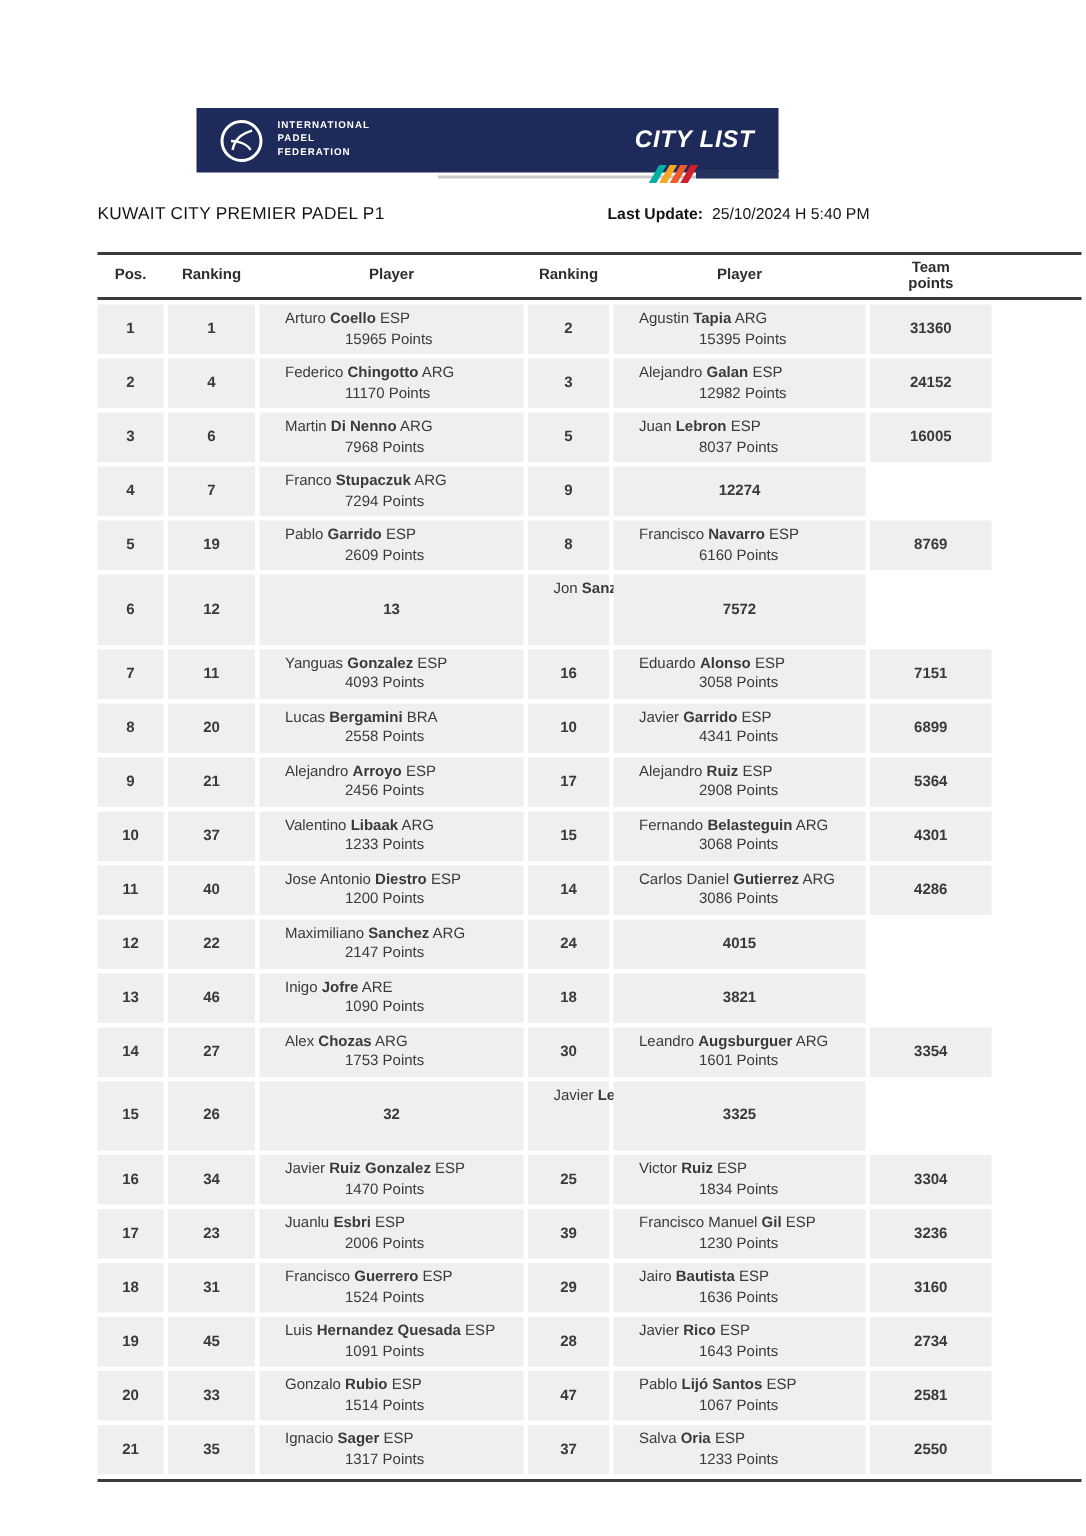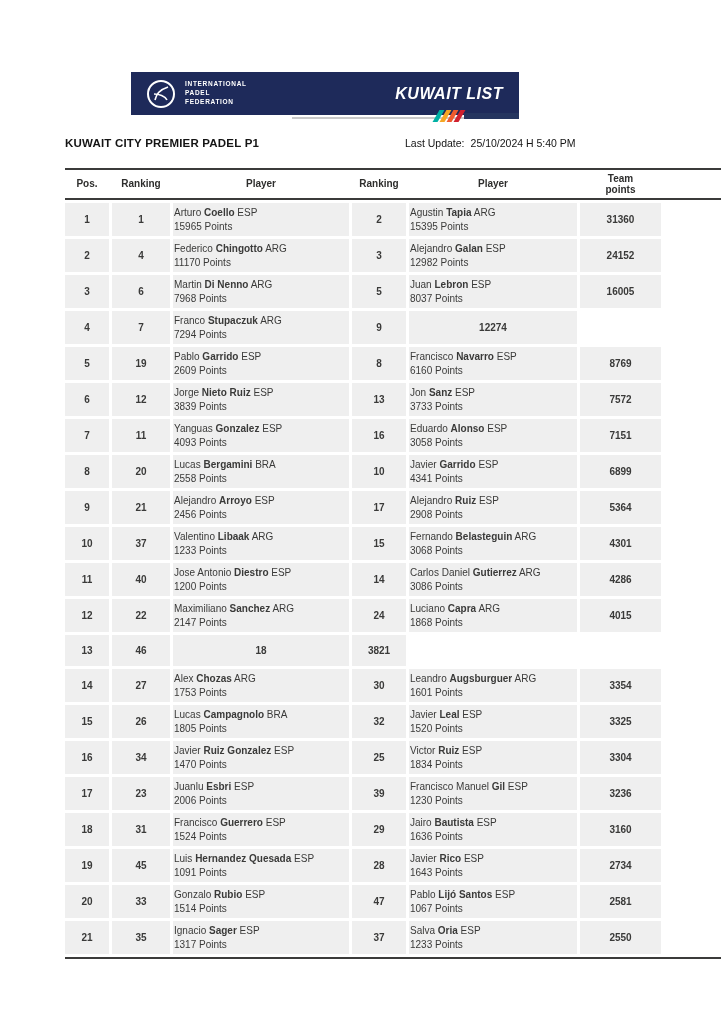--- a/index.html
+++ b/index.html
@@ -30,24 +30,24 @@
     white-space:nowrap;
   }
   .deco-gray-line { position:absolute; left:292px; top:117px; width:227px; height:2px; background:#c9c9c9; }
   .deco-stripes { position:absolute; left:436px; top:110px; display:flex; gap:2px; }
   .stripe { width:5px; height:12px; transform:skewX(-30deg); }
   .deco-navy-tail { position:absolute; left:464px; top:113px; width:55px; height:6px; background:#25355f; }
 
   
   .doc-title {
     position:absolute; left:65px; top:137px;
-    font-size:11.5px; font-weight:bold; color:#141414; letter-spacing:0.2px;
+    font-size:11.5px; font-weight:normal; color:#141414; letter-spacing:0.2px;
   }
   .last-update { position:absolute; left:405px; top:137px; font-size:10.5px; color:#141414; }
-  .last-update .lbl { font-weight:normal; margin-right:6px; }
+  .last-update .lbl { font-weight:bold; margin-right:6px; }
 
   
   .entry-table { position:absolute; left:65px; top:168px; width:656px; font-size:10px; color:#3a3a39; }
   .thead, .trow {
     display:grid;
     grid-template-columns:44px 58px 176px 54px 168px 81px;
     column-gap:3px;
   }
   .thead {
     border-top:2px solid #3b3b3a; border-bottom:2px solid #3b3b3a;
@@ -56,47 +56,47 @@
   .th { text-align:center; line-height:1.15; padding:2px 0; }
   .th .team-head { display:inline-block; width:45px; }
   .trow { margin-top:3px; }
   .cell {
     background:#efefef; min-height:31px;
     display:flex; align-items:center; justify-content:center;
   }
   .cell.num { font-weight:bold; }
   .cell.player {
     flex-direction:column; align-items:flex-start; justify-content:center;
-    padding:3px 4px 3px 1px;
+    padding:3px 4px 3px 17px;
   }
   .cell.team { font-weight:bold; }
   .name { line-height:1.35; white-space:nowrap; }
   .name b { font-weight:bold; }
-  .pts { line-height:1.35; }
+  .pts { line-height:1.35;margin-left:40px; }
   .table-bottom-line { border-top:2px solid #3b3b3a; margin-top:3px; }
 </style>
 </head>
 <body>
 
 <div class="page">
 
   <div class="banner">
     <div class="logo-group">
       <span class="logo-circle">
         <svg viewBox="0 0 32 32" width="32" height="32">
           <circle cx="16" cy="16" r="13" fill="none" stroke="#ffffff" stroke-width="2"></circle>
           <path d="M10 22 C 12 12, 20 10, 23 9" fill="none" stroke="#ffffff" stroke-width="1.6"></path>
           <path d="M9 16 C 14 16, 20 18, 22 22" fill="none" stroke="#ffffff" stroke-width="1.6"></path>
         </svg>
       </span>
       <div class="logo-text">
         INTERNATIONAL<br>PADEL<br>FEDERATION
       </div>
     </div>
-    <div class="banner-title">KUWAIT LIST</div>
+    <div class="banner-title">CITY LIST</div>
   </div>
   <div class="deco-gray-line"></div>
   <div class="deco-stripes">
     <span class="stripe" style="background:#00b0a4"></span>
     <span class="stripe" style="background:#f5a623"></span>
     <span class="stripe" style="background:#ef5b2d"></span>
     <span class="stripe" style="background:#d0202e"></span>
   </div>
   <div class="deco-navy-tail"></div>
 
@@ -200,26 +200,20 @@
         <span>Francisco</span> <b>Navarro</b> <span>ESP</span>
       </div>
       <div class="pts">6160 Points</div>
     </div>
     <div class="cell team">8769</div>
   </div>
 
   <div class="trow">
     <div class="cell num">6</div>
     <div class="cell num">12</div>
-    <div class="cell player">
-      <div class="name">
-        <span>Jorge</span> <b>Nieto Ruiz</b> <span>ESP</span>
-      </div>
-      <div class="pts">3839 Points</div>
-    </div>
     <div class="cell num">13</div>
     <div class="cell player">
       <div class="name">
         <span>Jon</span> <b>Sanz</b> <span>ESP</span>
       </div>
       <div class="pts">3733 Points</div>
     </div>
     <div class="cell team">7572</div>
   </div>
 
@@ -321,32 +315,32 @@
   <div class="trow">
     <div class="cell num">12</div>
     <div class="cell num">22</div>
     <div class="cell player">
       <div class="name">
         <span>Maximiliano</span> <b>Sanchez</b> <span>ARG</span>
       </div>
       <div class="pts">2147 Points</div>
     </div>
     <div class="cell num">24</div>
-    <div class="cell player">
-      <div class="name">
-        <span>Luciano</span> <b>Capra</b> <span>ARG</span>
-      </div>
-      <div class="pts">1868 Points</div>
-    </div>
     <div class="cell team">4015</div>
   </div>
 
   <div class="trow">
     <div class="cell num">13</div>
     <div class="cell num">46</div>
+    <div class="cell player">
+      <div class="name">
+        <span>Inigo</span> <b>Jofre</b> <span>ARE</span>
+      </div>
+      <div class="pts">1090 Points</div>
+    </div>
     <div class="cell num">18</div>
     <div class="cell team">3821</div>
   </div>
 
   <div class="trow">
     <div class="cell num">14</div>
     <div class="cell num">27</div>
     <div class="cell player">
       <div class="name">
         <span>Alex</span> <b>Chozas</b> <span>ARG</span>
@@ -359,26 +353,20 @@
         <span>Leandro</span> <b>Augsburguer</b> <span>ARG</span>
       </div>
       <div class="pts">1601 Points</div>
     </div>
     <div class="cell team">3354</div>
   </div>
 
   <div class="trow">
     <div class="cell num">15</div>
     <div class="cell num">26</div>
-    <div class="cell player">
-      <div class="name">
-        <span>Lucas</span> <b>Campagnolo</b> <span>BRA</span>
-      </div>
-      <div class="pts">1805 Points</div>
-    </div>
     <div class="cell num">32</div>
     <div class="cell player">
       <div class="name">
         <span>Javier</span> <b>Leal</b> <span>ESP</span>
       </div>
       <div class="pts">1520 Points</div>
     </div>
     <div class="cell team">3325</div>
   </div>
 

